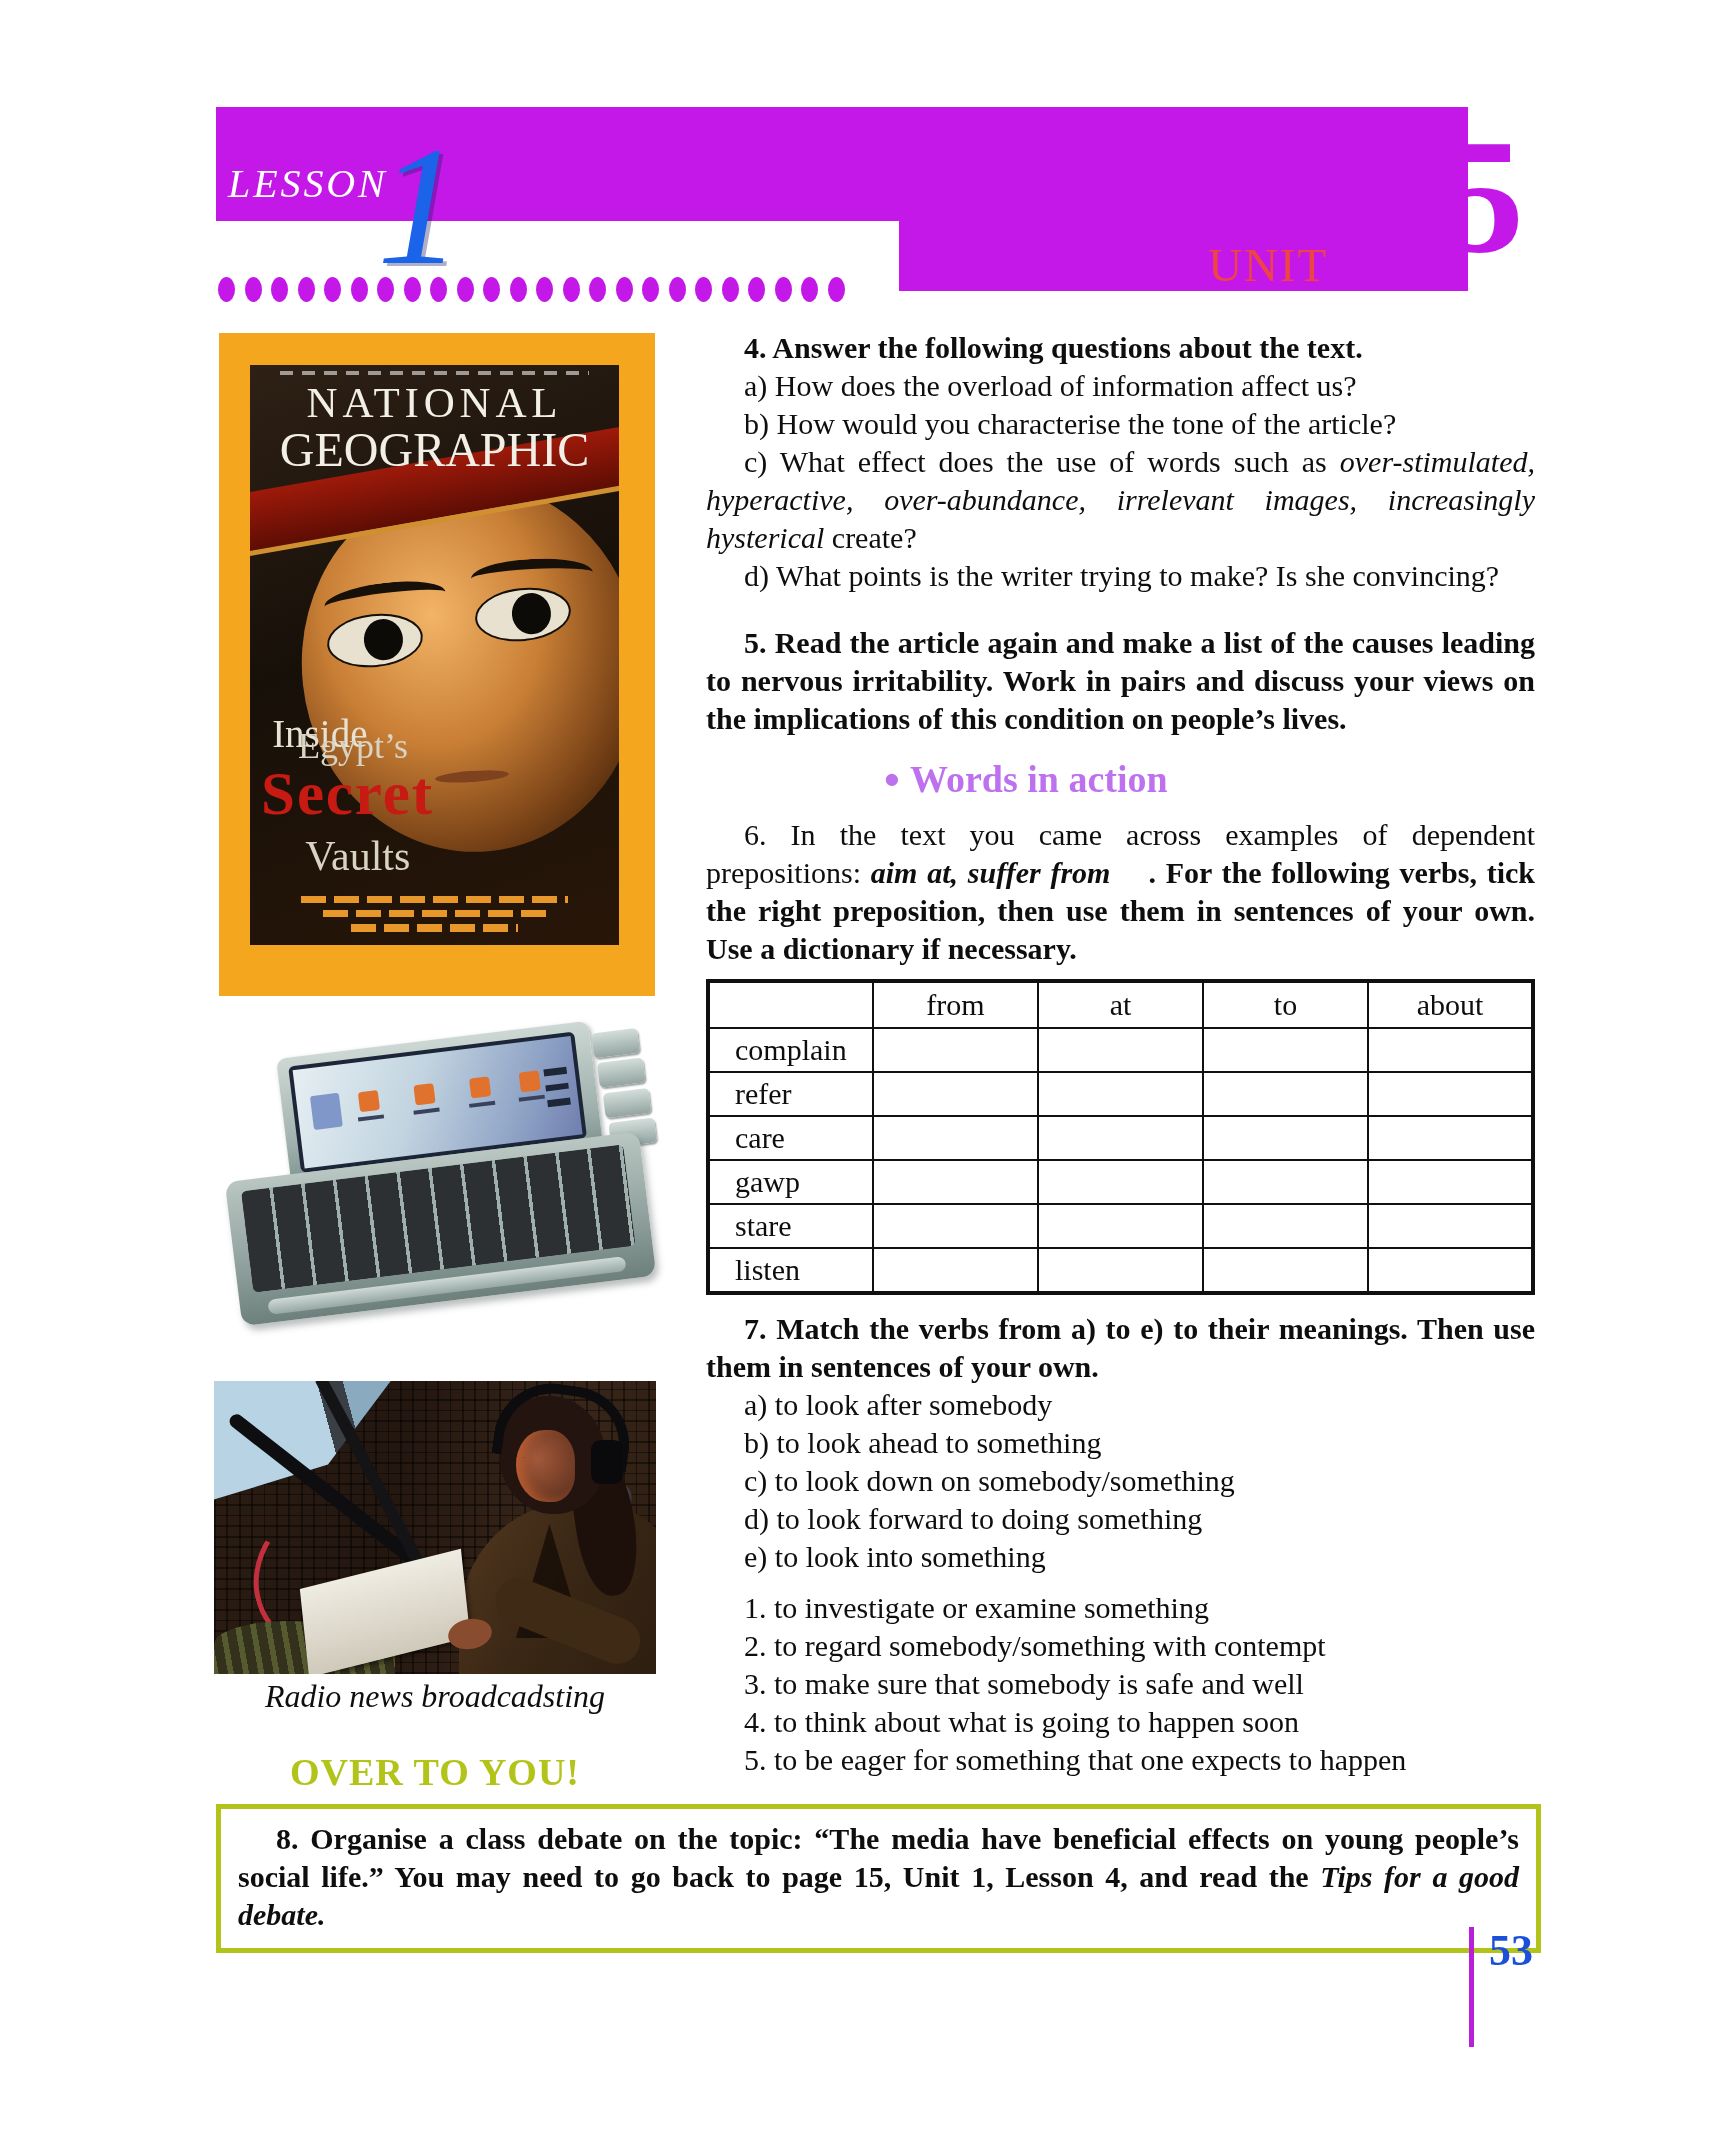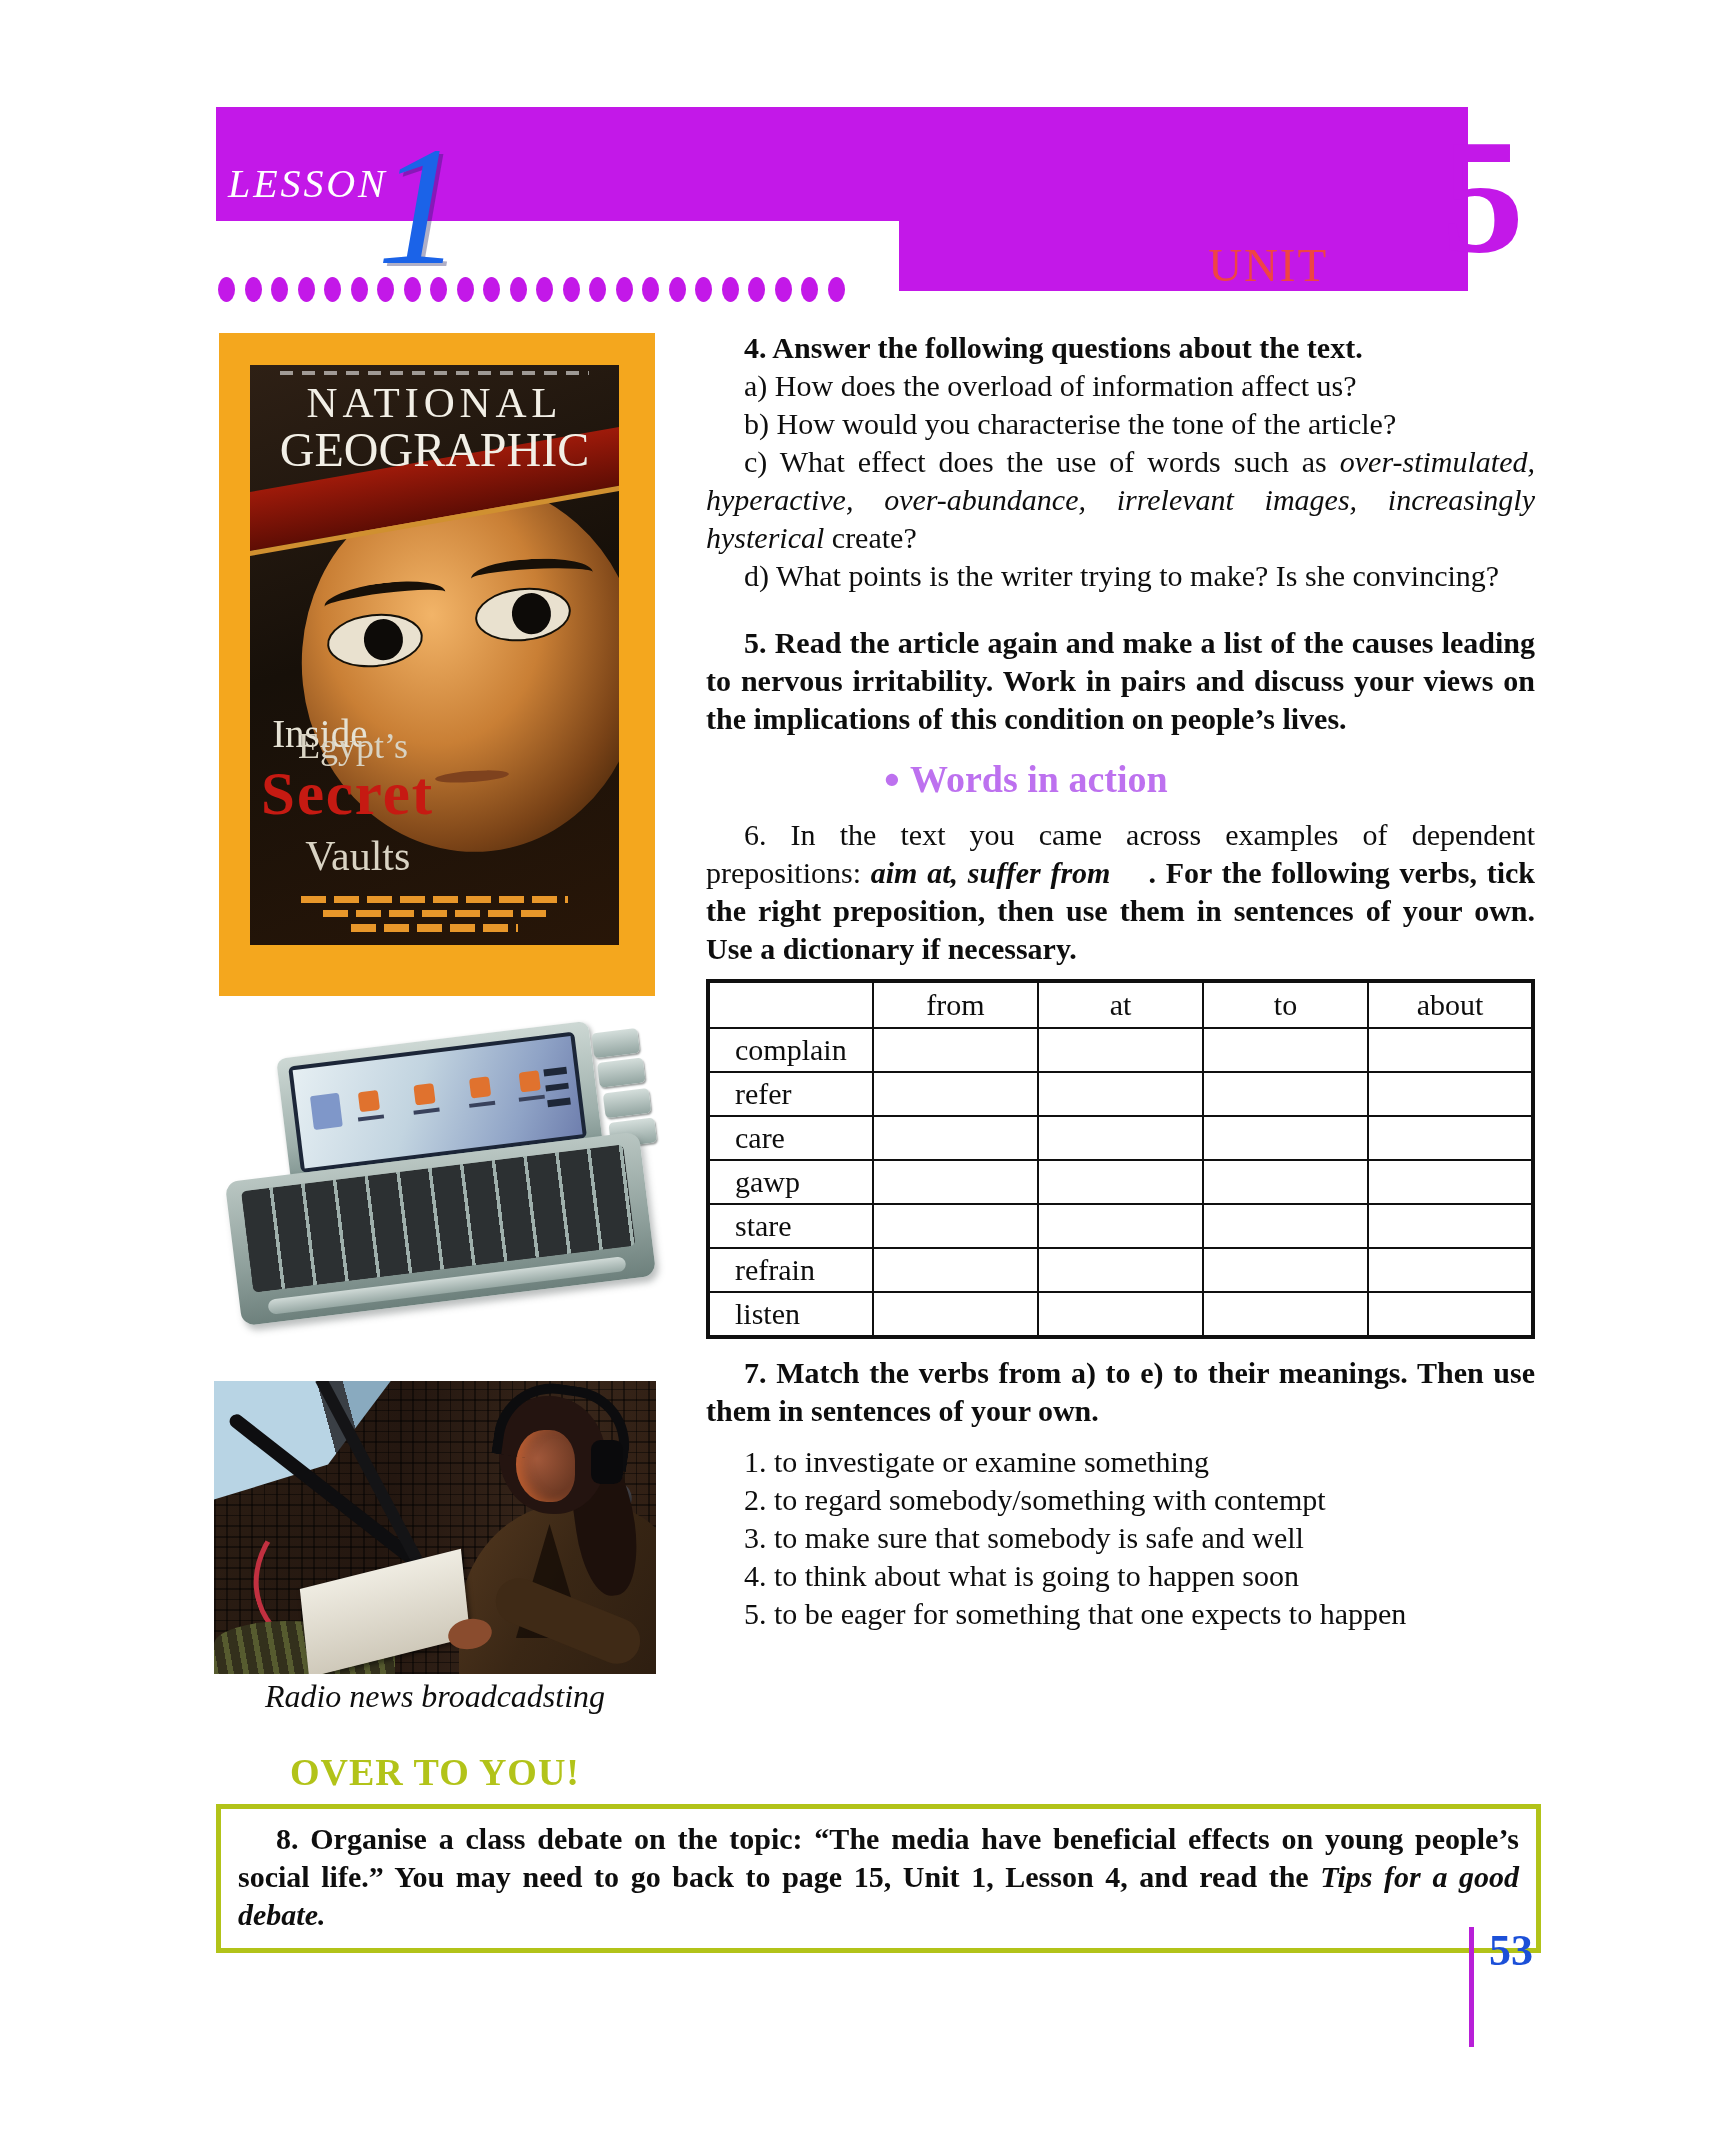--- a/index.html
+++ b/index.html
@@ -333,38 +333,38 @@
             <td class="tick"></td>
           </tr>
       <tr>
             <td class="lbl">stare</td>
             <td class="tick"></td>
             <td class="tick"></td>
             <td class="tick"></td>
             <td class="tick"></td>
           </tr>
       <tr>
-            <td class="lbl">refrain</td>
-            <td class="tick"></td>
-            <td class="tick"></td>
-            <td class="tick"></td>
-            <td class="tick"></td>
-          </tr>
-      <tr>
             <td class="lbl">listen</td>
             <td class="tick"></td>
             <td class="tick"></td>
             <td class="tick"></td>
             <td class="tick"></td>
           </tr>
     </tbody>
       </table>
 
     <section class="ex7">
       <p class="b">7. Match the verbs from a) to e) to their meanings. Then use them in sentences of your own.</p>
+      <div class="plain-list">
+        <p>a) to look after somebody</p>
+        <p>b) to look ahead to something</p>
+        <p>c) to look down on somebody/something</p>
+        <p>d) to look forward to doing something</p>
+        <p>e) to look into something</p>
+      </div>
       <div class="plain-list meanings">
         <p>1. to investigate or examine something</p>
         <p>2. to regard somebody/something with contempt</p>
         <p>3. to make sure that somebody is safe and well</p>
         <p>4. to think about what is going to happen soon</p>
         <p>5. to be eager for something that one expects to happen</p>
       </div>
     </section>
   </div>
 

